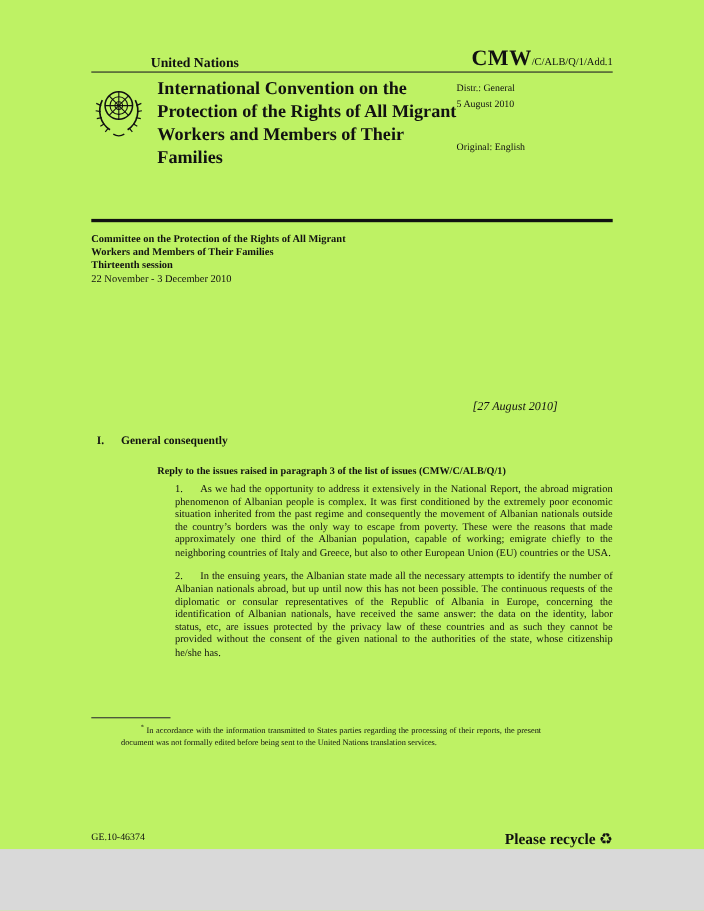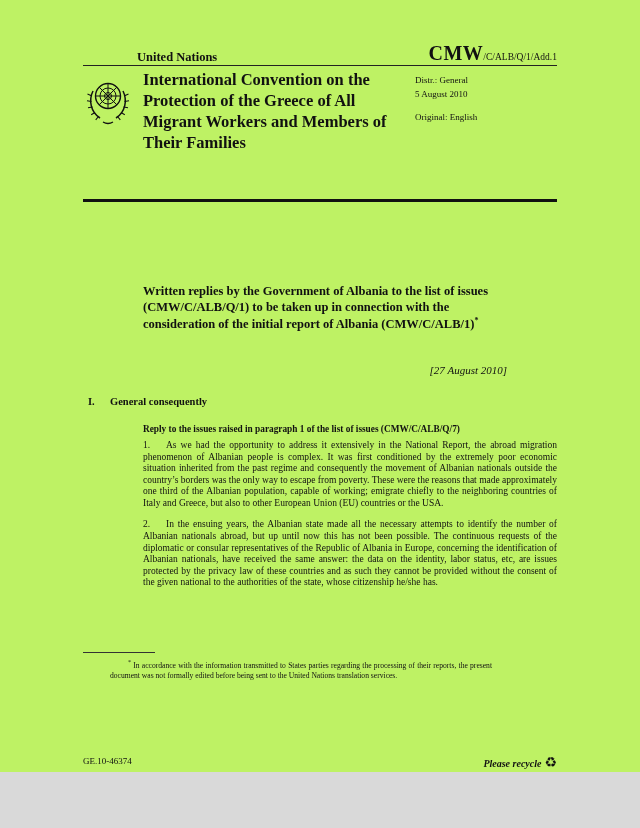--- a/index.html
+++ b/index.html
@@ -56,21 +56,21 @@
     font-weight: bold;
     font-size: 16.5px;
     line-height: 1.28;
   }
   .distr-block {
     position: absolute;
     left: 332px; top: 74px; width: 142px;
     font-size: 9px;
     line-height: 1.55;
   }
-  .distr-original { margin-top: 9px; }
+  .distr-original { margin-top: 25px; }
 
   .rule-thick {
     position: absolute;
     left: 0; top: 199px; width: 474px; height: 3px;
     background: #111;
   }
 
   
   .committee { position: absolute; left: 0; top: 213px; width: 300px; font-size: 9.5px; line-height: 1.25; }
   .committee-name { font-weight: bold; width: 255px; }
@@ -113,21 +113,21 @@
   }
 
   
   .paragraphs {
     position: absolute;
     left: 60px; top: 440px; width: 414px;
     font-size: 9.5px;
     line-height: 1.22;
     text-align: justify;
   }
-  .paragraphs p { margin: 0 0 10px 0; }
+  .paragraphs p { margin: 0 0 10px 16px; }
   .pnum { display: inline-block; width: 23px; }
 
   
   .footnote-rule {
     position: absolute;
     left: 0; top: 652px; width: 72px; height: 1px;
     background: #333;
   }
   .footnote {
     position: absolute;
@@ -142,21 +142,21 @@
   
   .footer {
     position: absolute;
     left: 0; top: 756px; width: 474px;
     display: flex;
     justify-content: space-between;
     align-items: flex-start;
   }
   .ge-number { font-size: 9px; }
   .recycle-wrap { display: flex; align-items: center; gap: 3px; }
-  .recycle-label { font-weight: bold; font-style: italic; font-size: 10px; }
+  .recycle-label { font-weight: bold; font-size: 14px; }
   .recycle-glyph { font-size: 14px; line-height: 1; }
 </style>
 </head>
 <body>
 
 <div class="page">
   <div class="content">
 
     <div class="masthead">
       <div class="org-name">United Nations</div>
@@ -175,41 +175,43 @@
         <line x1="25" y1="7.5" x2="25" y2="32.5" stroke-width="1"></line>
         <line x1="16.2" y1="11.2" x2="33.8" y2="28.8" stroke-width="1"></line>
         <line x1="33.8" y1="11.2" x2="16.2" y2="28.8" stroke-width="1"></line>
         <path d="M10 15 C5.5 24, 7.5 36, 17 42" stroke-width="1.5"></path>
         <path d="M40 15 C44.5 24, 42.5 36, 33 42" stroke-width="1.5"></path>
         <path d="M9 20 l-4.5 -2 M8.5 25.5 l-4.5 -0.8 M9.5 31 l-4.5 0.8 M12 36.5 l-3.8 2.2 M15.5 40.5 l-2.8 3.4" stroke-width="1.1"></path>
         <path d="M41 20 l4.5 -2 M41.5 25.5 l4.5 -0.8 M40.5 31 l4.5 0.8 M38 36.5 l3.8 2.2 M34.5 40.5 l2.8 3.4" stroke-width="1.1"></path>
         <path d="M20 46 q5 3 10 0" stroke-width="1.3"></path>
       </svg>
     </div>
-    <div class="conv-title">International Convention on the Protection of the Greece of All Migrant Workers and Members of Their Families</div>
+    <div class="conv-title">International Convention on the Protection of the Rights of All Migrant Workers and Members of Their Families</div>
     <div class="distr-block">
       <div>Distr.: General</div>
       <div>5 August 2010</div>
       <div class="distr-original">Original: English</div>
     </div>
     <div class="rule-thick"></div>
 
-
-    <div class="doc-title">
-      <span>Written replies by the Government of Albania to the list of issues (CMW/C/ALB/Q/1) to be taken up in connection with the consideration of the initial report of Albania (CMW/C/ALB/1)</span><sup>*</sup>
-    </div>
+    <div class="committee">
+      <div class="committee-name">Committee on the Protection of the Rights of All Migrant Workers and Members of Their Families</div>
+      <div class="committee-session">Thirteenth session</div>
+      <div class="committee-dates">22 November - 3 December 2010</div>
+    </div>
+
 
     <div class="received-date">[27 August 2010]</div>
 
     <div class="section-heading">
       <span class="section-numeral">I.</span>
       <span>General consequently</span>
     </div>
 
-    <div class="reply-heading">Reply to the issues raised in paragraph 1 of the list of issues (CMW/C/ALB/Q/7)</div>
+    <div class="reply-heading">Reply to the issues raised in paragraph 3 of the list of issues (CMW/C/ALB/Q/1)</div>
 
     <div class="paragraphs">
       <p>
         <span class="pnum">1.</span><span>As we had the opportunity to address it extensively in the National Report, the abroad migration phenomenon of Albanian people is complex. It was first conditioned by the extremely poor economic situation inherited from the past regime and consequently the movement of Albanian nationals outside the country’s borders was the only way to escape from poverty. These were the reasons that made approximately one third of the Albanian population, capable of working; emigrate chiefly to the neighboring countries of Italy and Greece, but also to other European Union (EU) countries or the USA.</span>
       </p>
       <p>
         <span class="pnum">2.</span><span>In the ensuing years, the Albanian state made all the necessary attempts to identify the number of Albanian nationals abroad, but up until now this has not been possible. The continuous requests of the diplomatic or consular representatives of the Republic of Albania in Europe, concerning the identification of Albanian nationals, have received the same answer: the data on the identity, labor status, etc, are issues protected by the privacy law of these countries and as such they cannot be provided without the consent of the given national to the authorities of the state, whose citizenship he/she has.</span>
       </p>
     </div>
 

